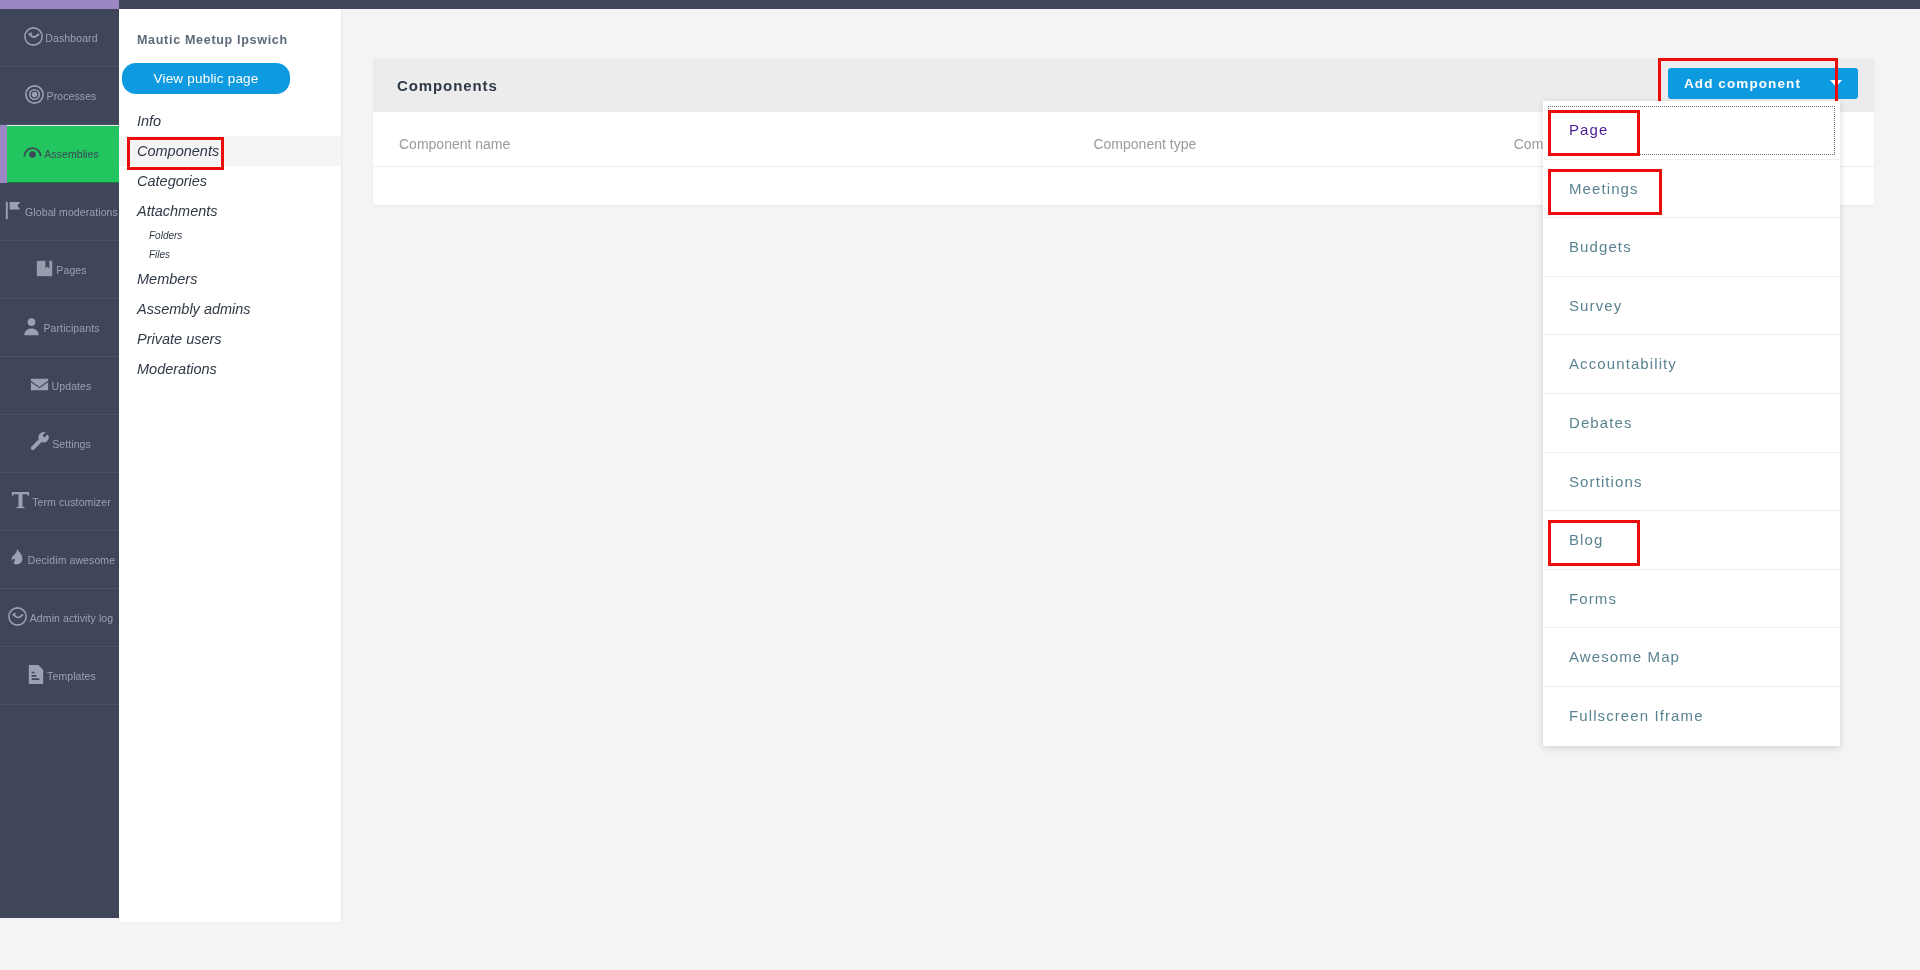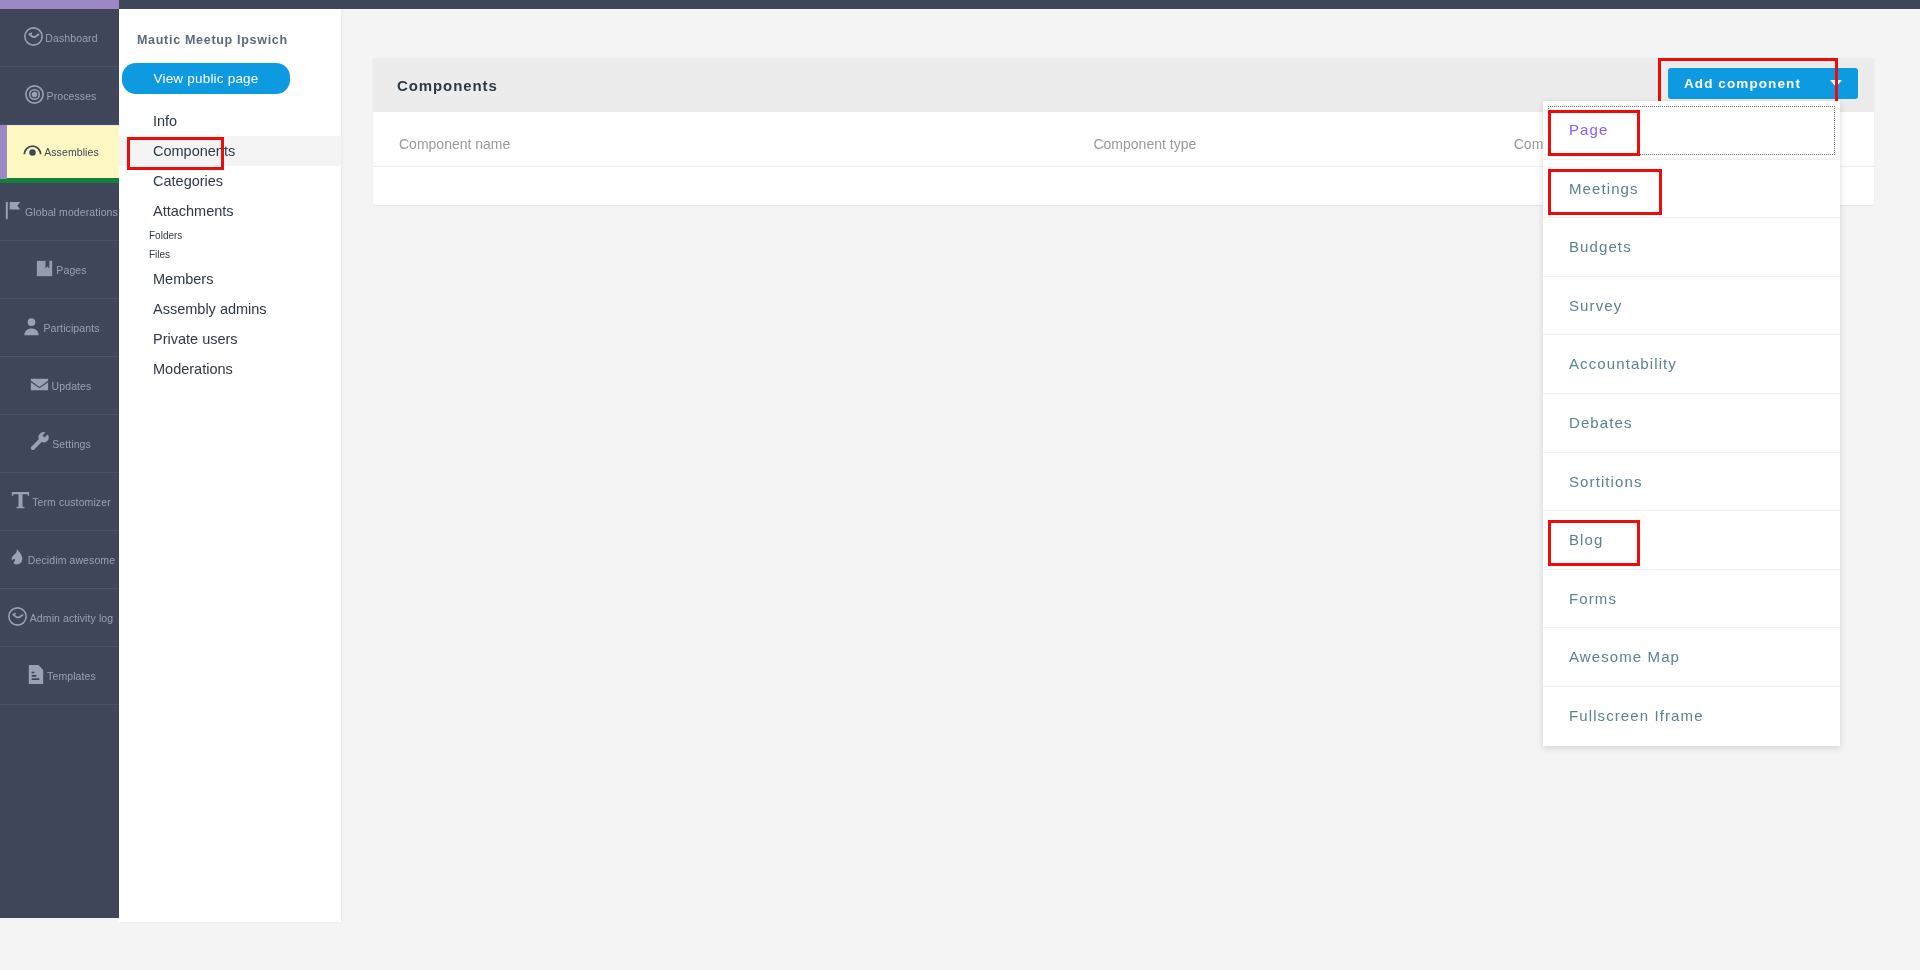--- a/index.html
+++ b/index.html
@@ -48,23 +48,23 @@
   }
   .nav-item .nav-icon svg { display:block; }
   .nav-item .nav-label {
     font-size: 10.5px;
     line-height: 12px;
     text-align: center;
     white-space: nowrap;
     letter-spacing: .1px;
   }
   .nav-item.active {
-    background: #fef9c3;
+    background: #22c55e;
     color: #3f4659;
-    border-bottom: 5px solid #15803d;
+    border-bottom: 1px solid #15803d;
     border-top: 1px solid #e6e6ea;
   }
   .nav-item.active::before {
     content: "";
     position: absolute; left: 0; top: -1px; bottom: -1px;
     width: 7px; background: #9b87c4;
   }
   .nav-spacer { height: 70px; }
 
   
@@ -91,26 +91,27 @@
     border-radius: 14px;
     height: 31px;
     width: 168px;
     font-size: 13.5px;
     font-family: "Liberation Sans", sans-serif;
     cursor: pointer;
     letter-spacing: .2px;
   }
   .snav-link {
     display: block;
-    padding: 7px 0 7px 34px;
+    padding: 7px 0 7px 18px;
     font-size: 14.5px;
     color: #2f3946;
     text-decoration: none;
     cursor: pointer;
     position: relative;
+    font-style: italic;
   }
   .snav-link.sub { padding-left: 30px; font-size: 10px; padding-top:4px; padding-bottom:4px;}
   .snav-link.current { background: #f4f4f5; }
   .snav-link.highlight::after {
     content:"";
     position:absolute;
     left: 8px; top: 1px;
     width: 91px; height: 27px;
     border: 3px solid #ec0c0c;
     pointer-events:none;
@@ -205,21 +206,21 @@
     text-decoration: none;
     border-bottom: 1px solid #efefef;
     position: relative;
     cursor: pointer;
     white-space: nowrap;
   }
   .dd-item:last-child { border-bottom: 0; }
   .dd-item.focused {
     outline: 1px dotted #6f6f6f;
     outline-offset: -6px;
-    color: #8b5cf6;
+    color: #4c1d95;
   }
   .dd-item.marked::after {
     content: "";
     position: absolute;
     left: 5px; top: 9px;
     width: var(--mw, 86px); height: 40px;
     border: 3px solid #ec0c0c;
     pointer-events: none;
   }
 

